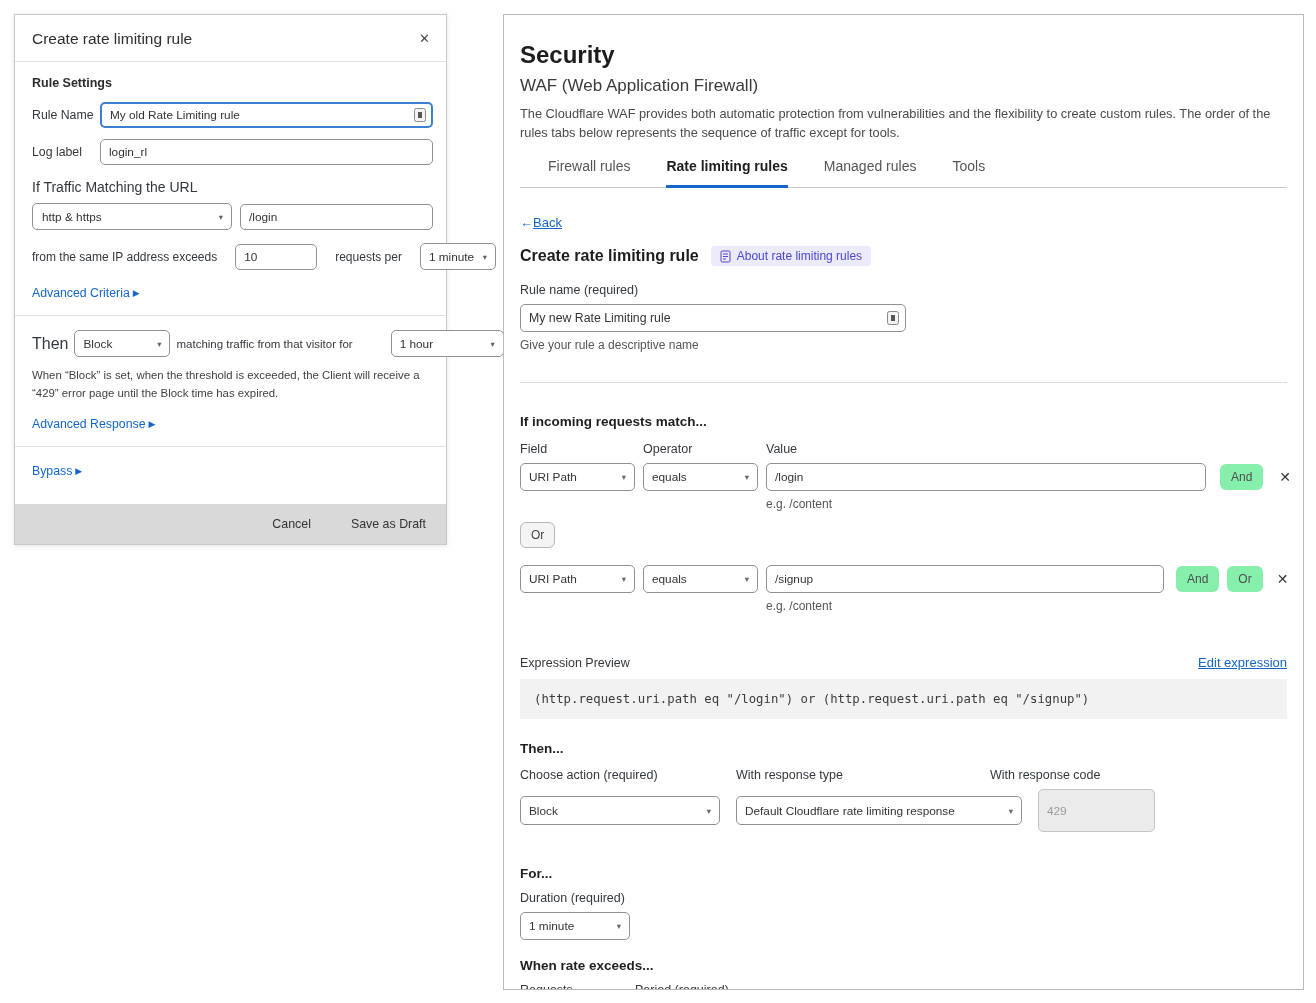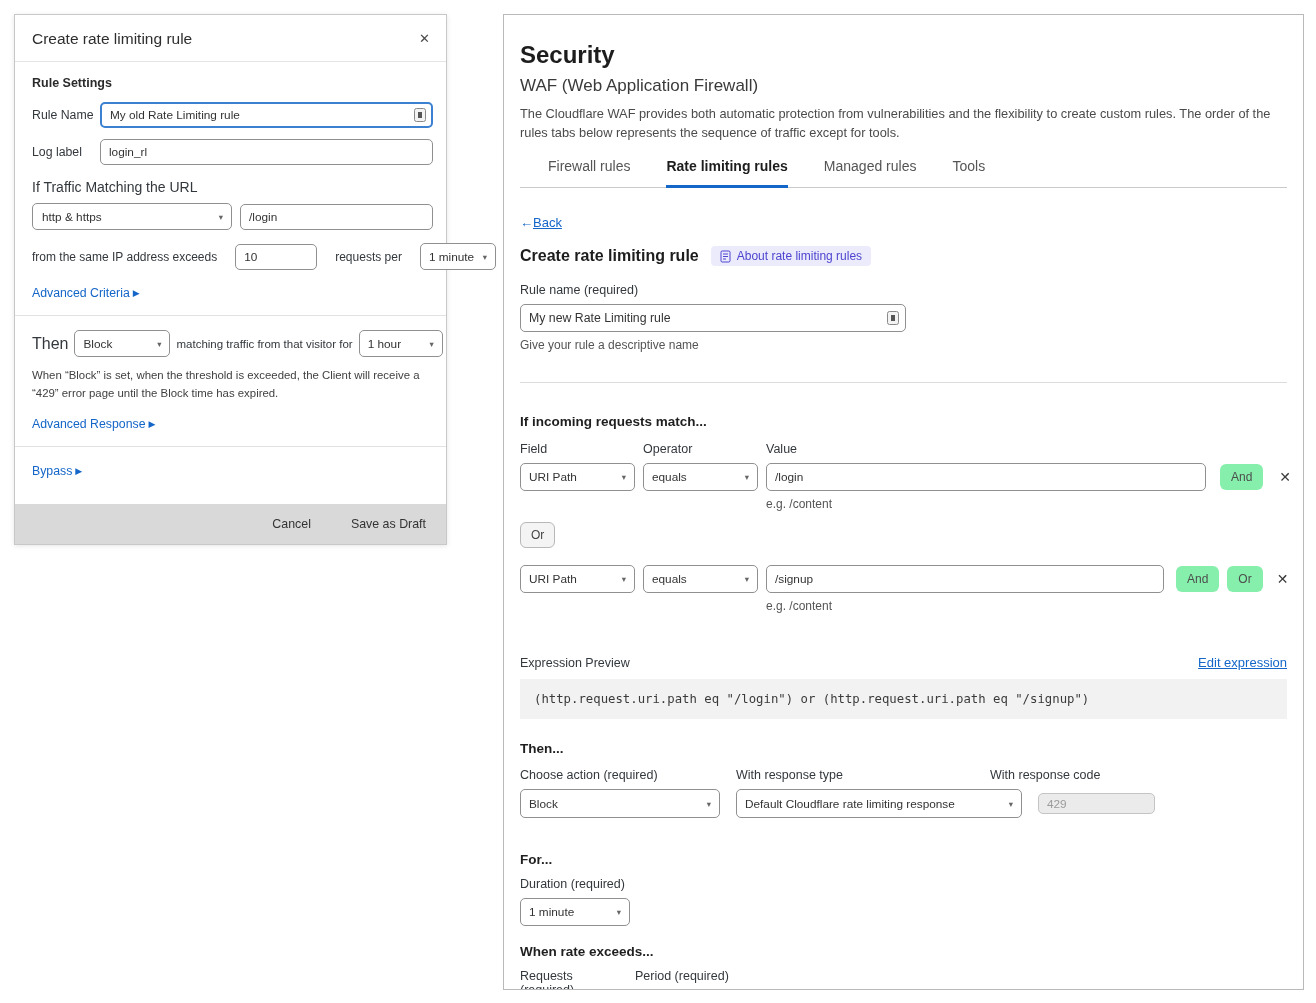--- a/index.html
+++ b/index.html
@@ -158,21 +158,21 @@
 
     <hr class="ddivider">
 
     <div class="hrow" style="gap:6px; margin-bottom:10px;">
       <span class="mid-text" style="font-size:16px;">Then</span>
       <div class="select" style="width:96px;">
         <span>Block</span>
         <span class="caret">▾</span>
       </div>
       <span class="mid-text">matching traffic from that visitor for</span>
-      <div class="select" style="width:84px;">
+      <div class="select" style="width:113px;margin-left:32px;">
         <span>1 hour</span>
         <span class="caret">▾</span>
       </div>
     </div>
 
     <div class="help-text">When “Block” is set, when the threshold is exceeded, the Client will receive a “429” error page until the Block time has expired.</div>
 
     <div class="blue-link">
       <span>Advanced Response</span>
       <span class="play">▶</span>
@@ -290,21 +290,21 @@
   </div>
   <div class="cols" style="margin-top:7px; gap:16px; align-items:center;">
     <div class="select" style="width:200px; height:29px;">
       <span>Block</span>
       <span class="caret">▾</span>
     </div>
     <div class="select" style="width:286px; height:29px;">
       <span>Default Cloudflare rate limiting response</span>
       <span class="caret">▾</span>
     </div>
-    <input class="text disabled" readonly="" style="width: 117px; height: 21px; flex: 0 0 auto;" value="429">
+    <input class="text disabled" readonly="" style="width: 117px; height: 43px; flex: 0 0 auto;" value="429">
   </div>
 
   <div class="sec-heading" style="margin-top:34px;">For...</div>
   <div class="small-label" style="margin-top:10px;">Duration (required)</div>
   <div class="select" style="width:110px; height:28px; margin-top:7px;">
     <span>1 minute</span>
     <span class="caret">▾</span>
   </div>
 
   <div class="sec-heading" style="margin-top:18px;">When rate exceeds...</div>

